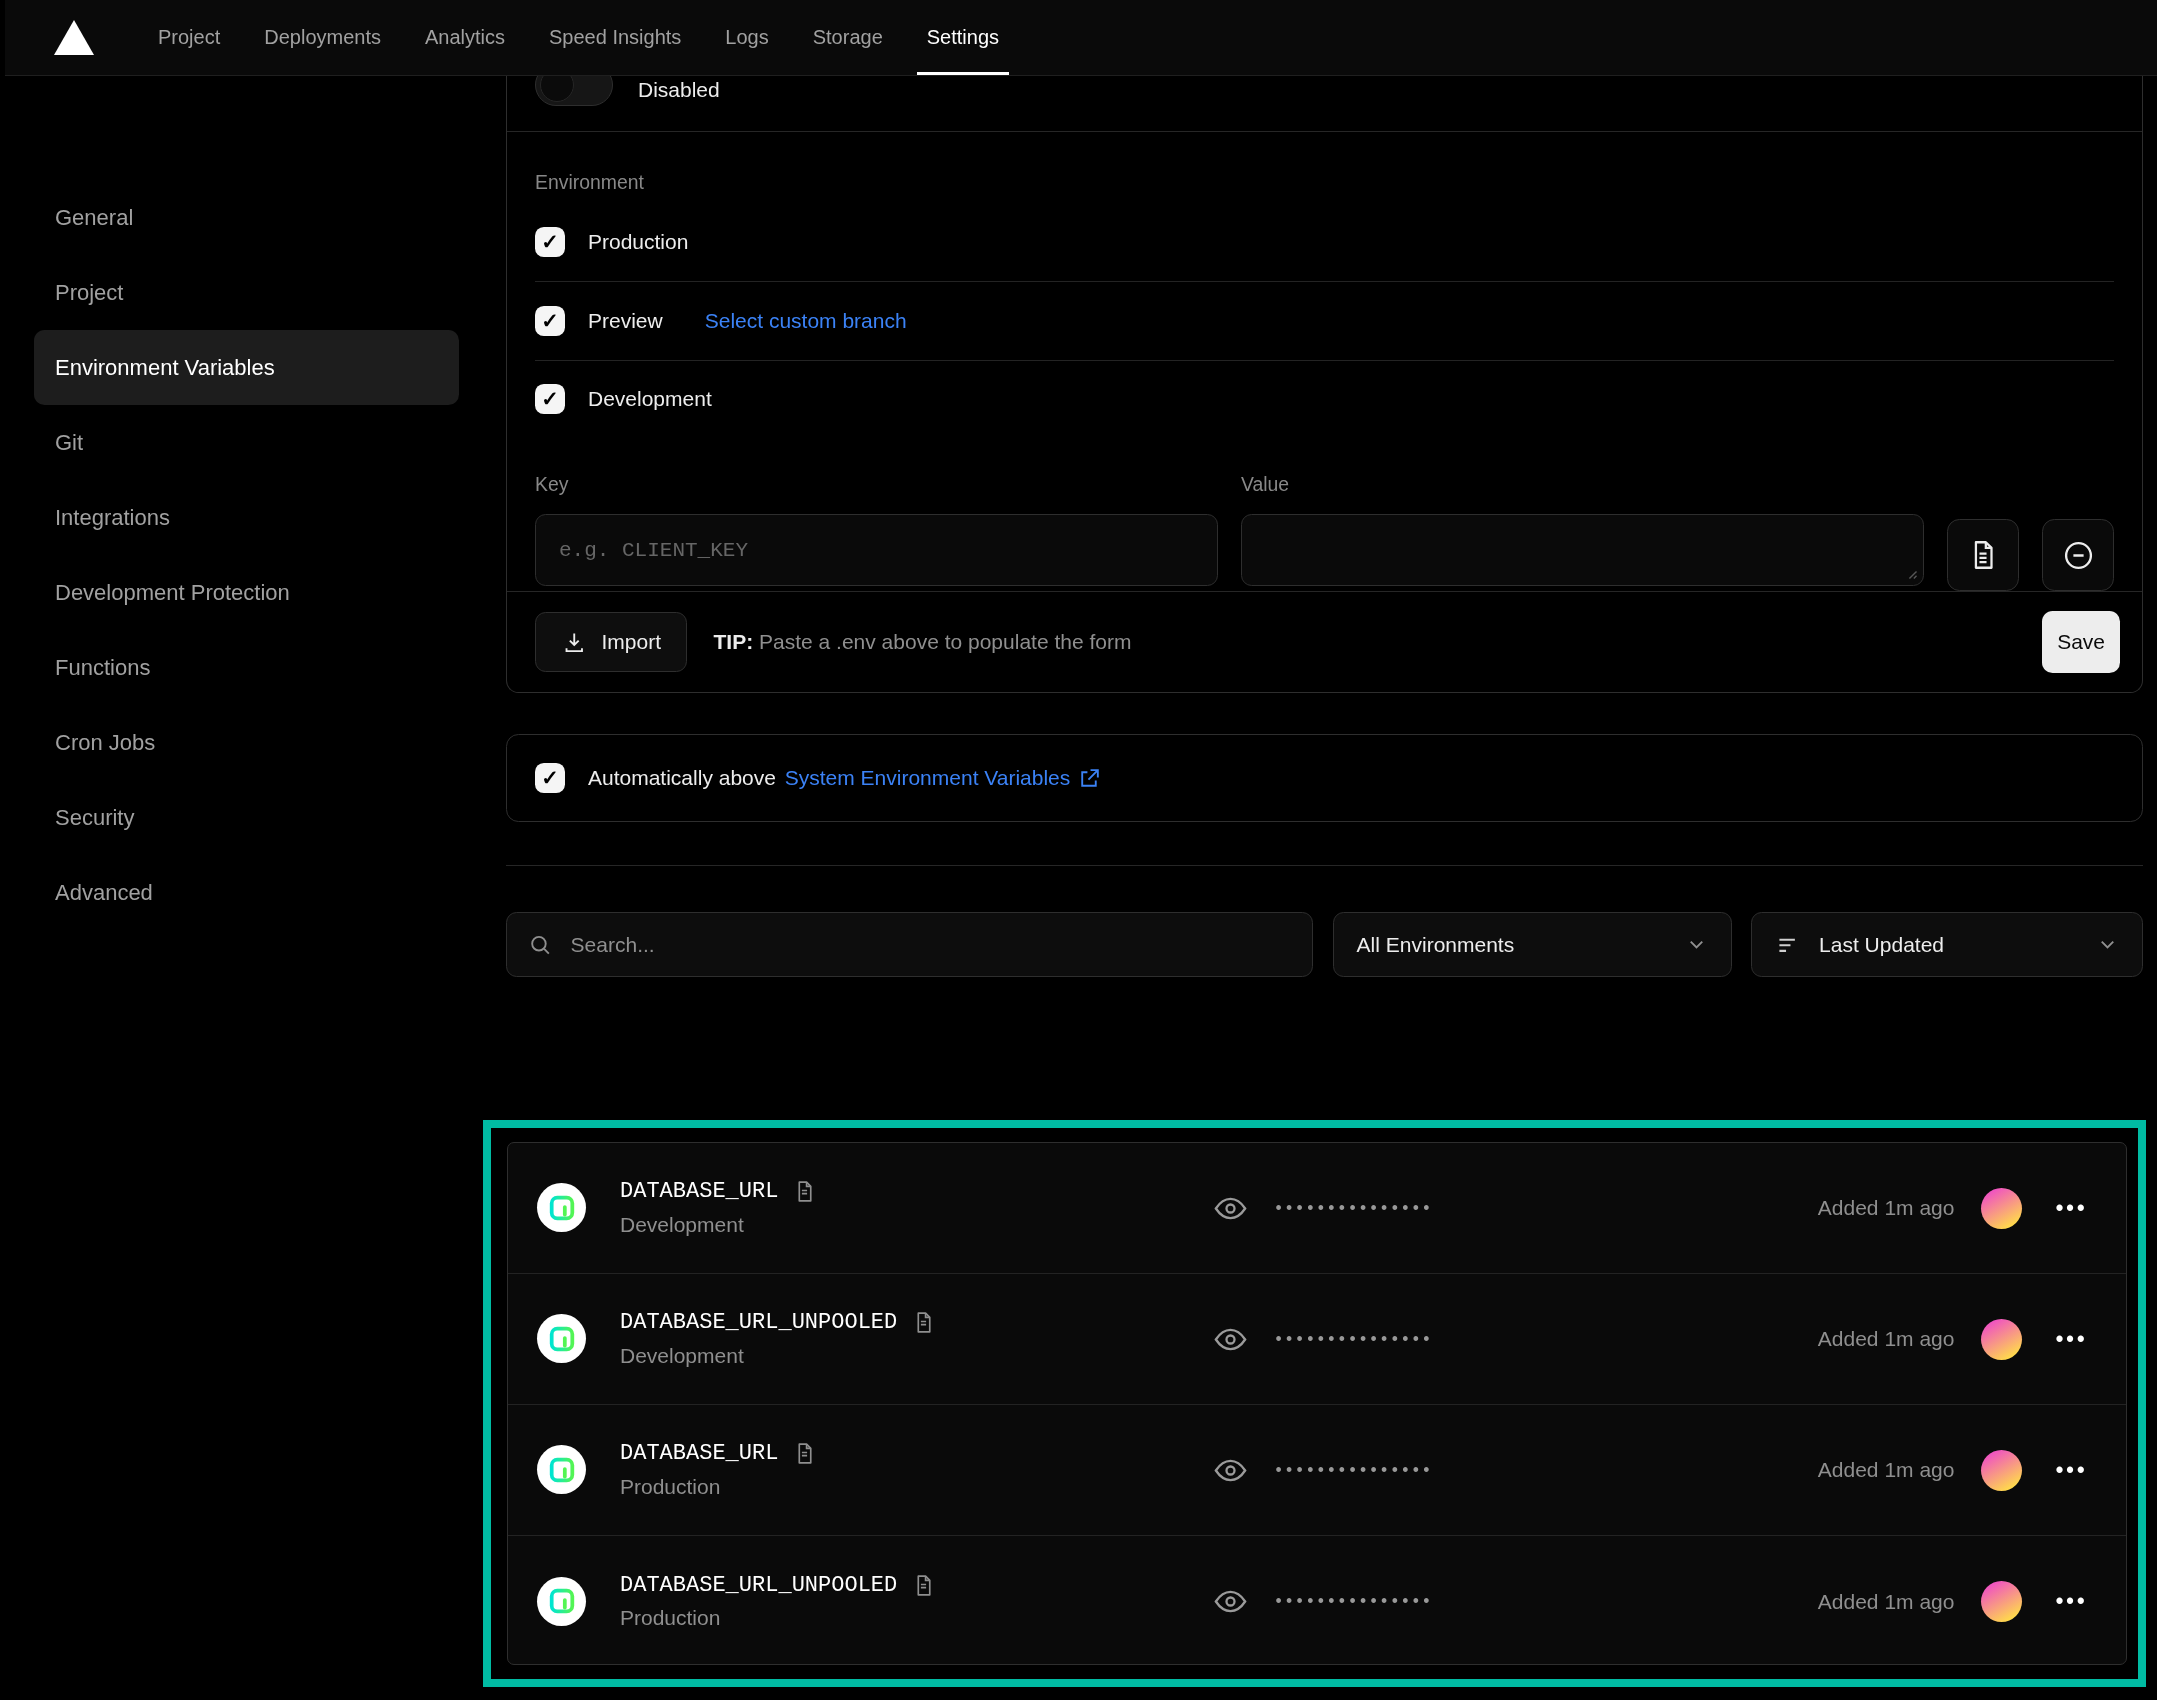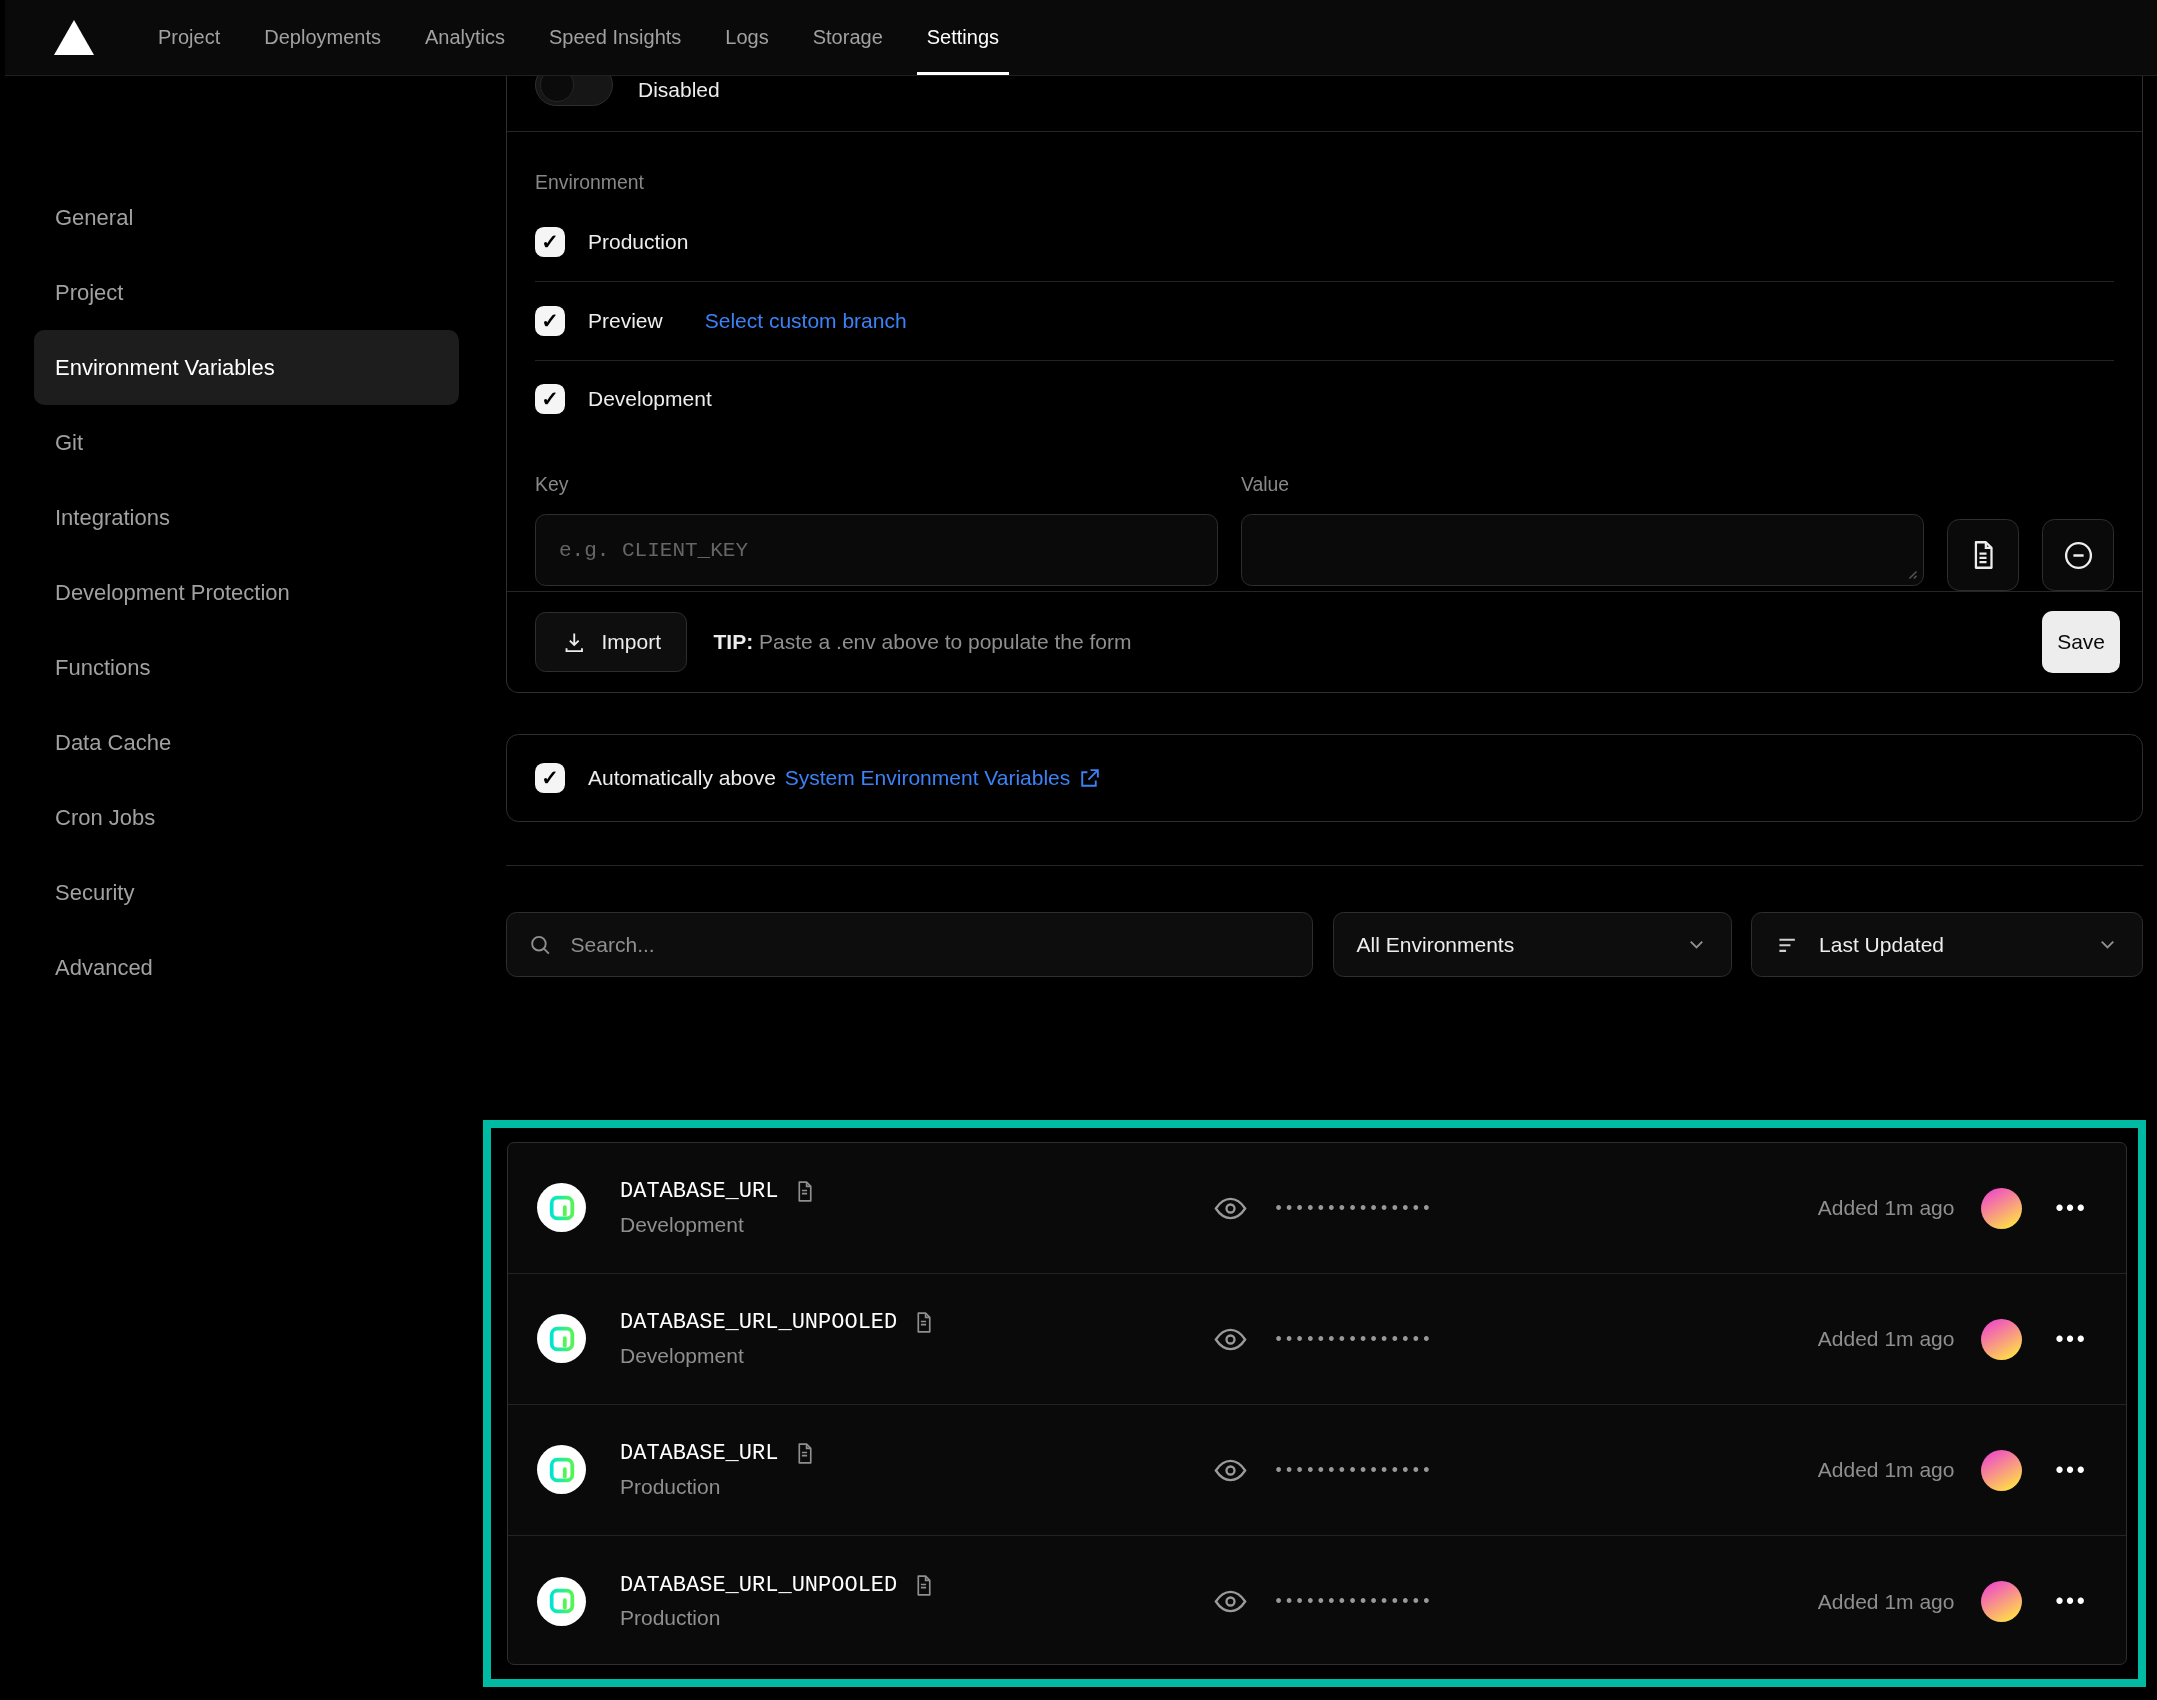--- a/index.html
+++ b/index.html
@@ -136,21 +136,20 @@
   </header>
 
   <aside class="sidebar">
     <div class="side-item">General</div>
     <div class="side-item">Project</div>
     <div class="side-item active">Environment Variables</div>
     <div class="side-item">Git</div>
     <div class="side-item">Integrations</div>
     <div class="side-item">Development Protection</div>
     <div class="side-item">Functions</div>
-    <div class="side-item">Data Cache</div>
     <div class="side-item">Cron Jobs</div>
     <div class="side-item">Security</div>
     <div class="side-item">Advanced</div>
   </aside>
 
   <main class="main">
 
     <section class="panel panel1">
 
       <div class="toggle-row">

